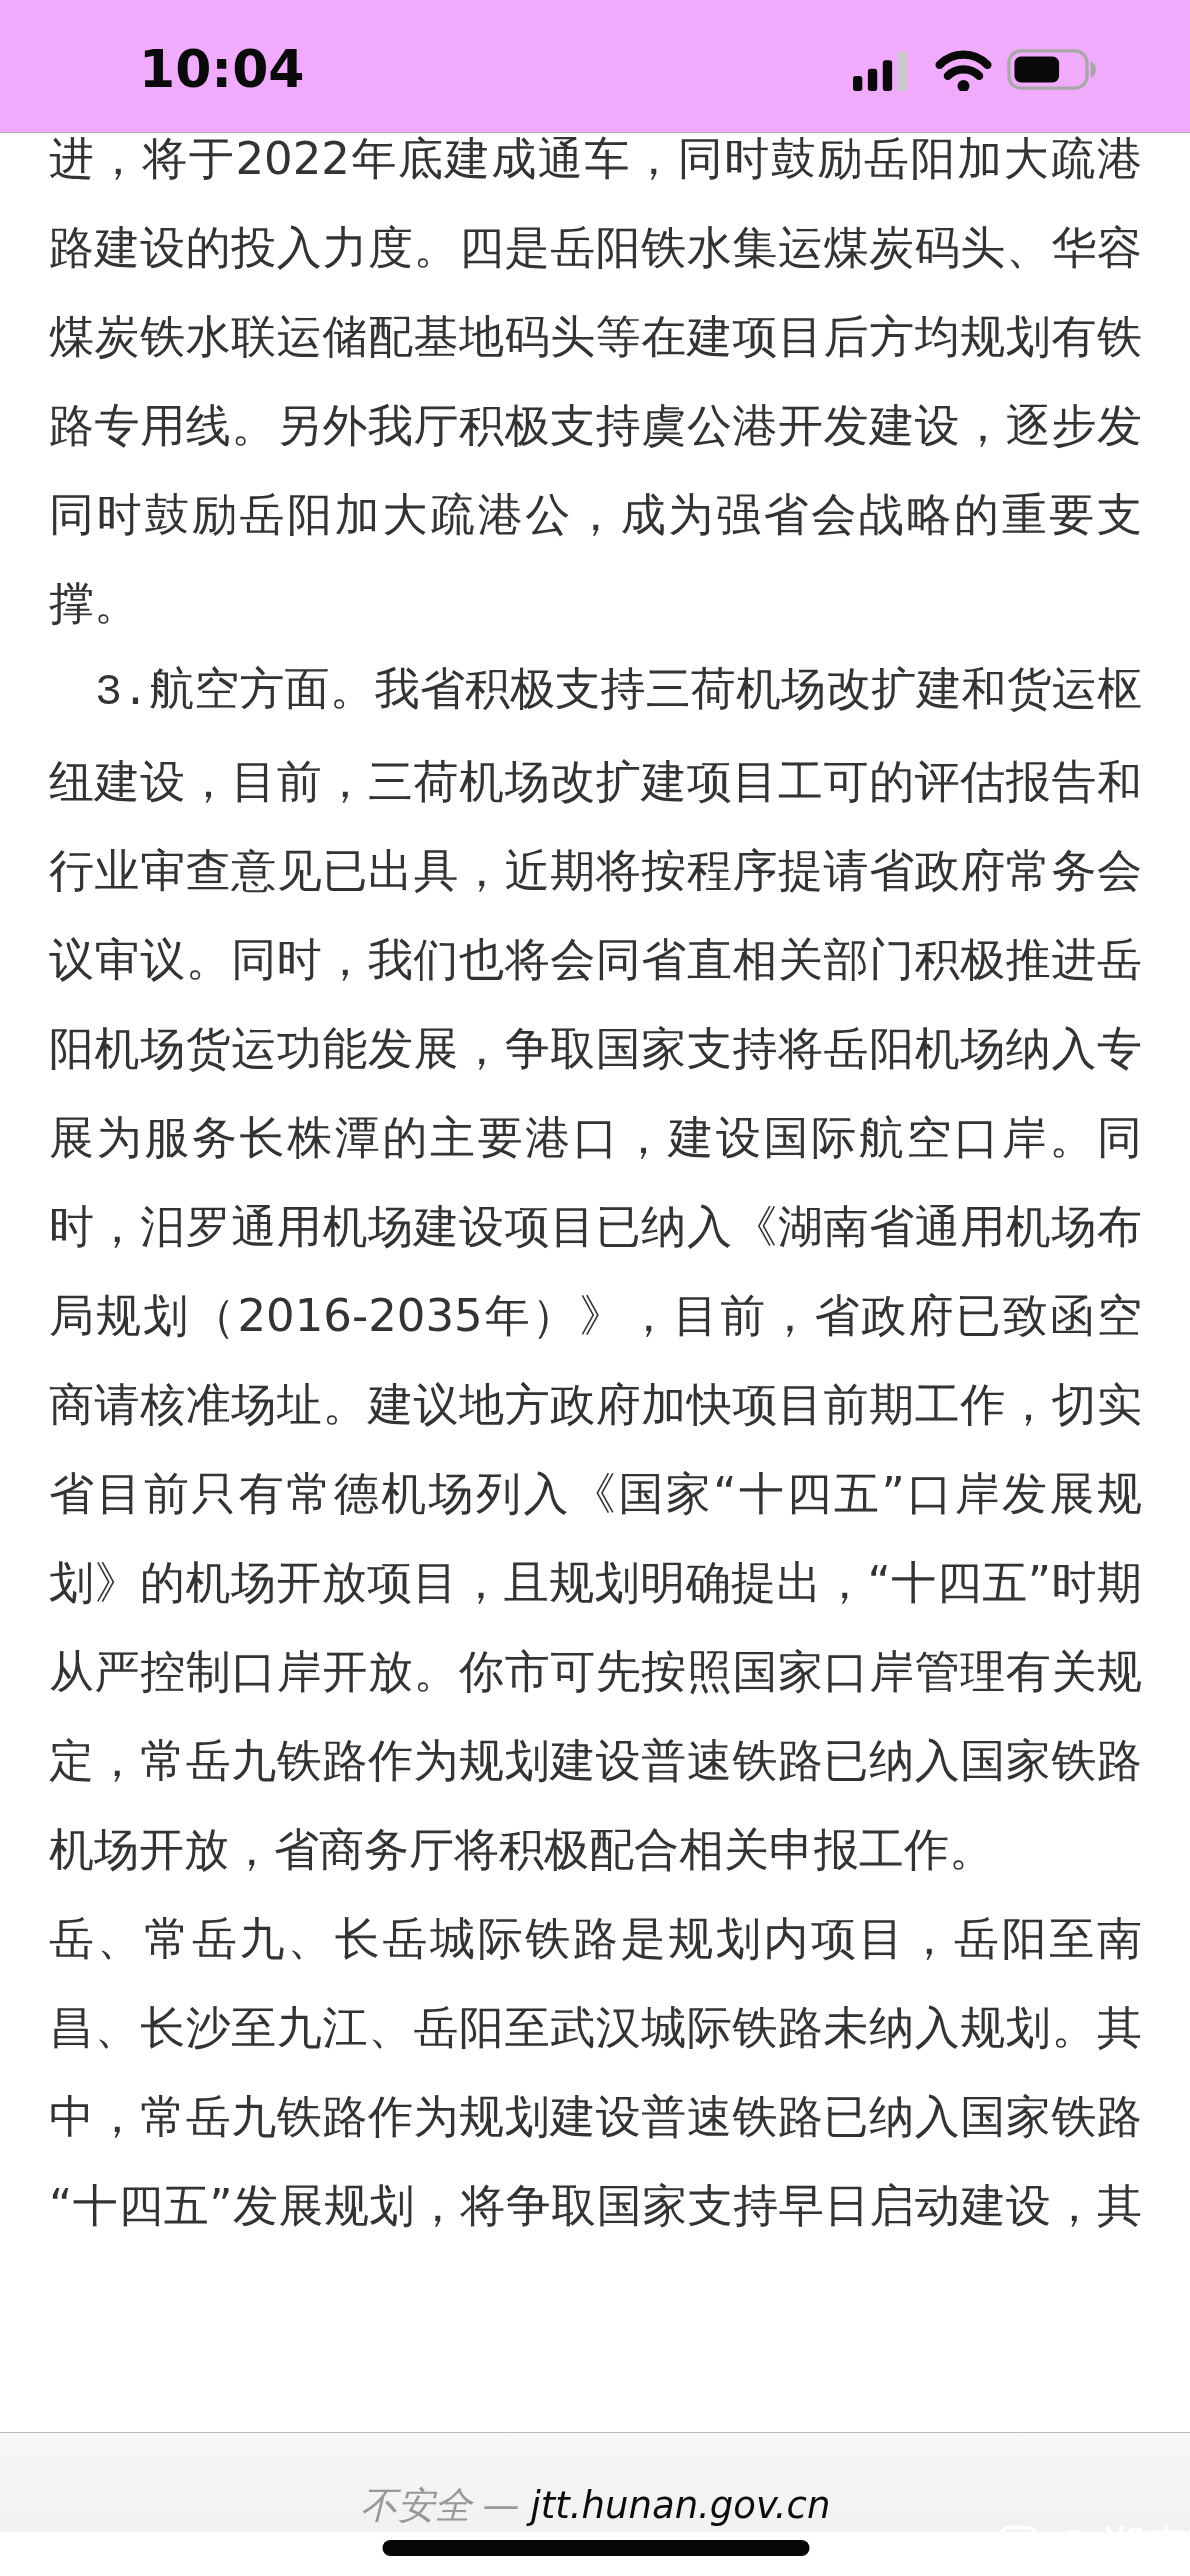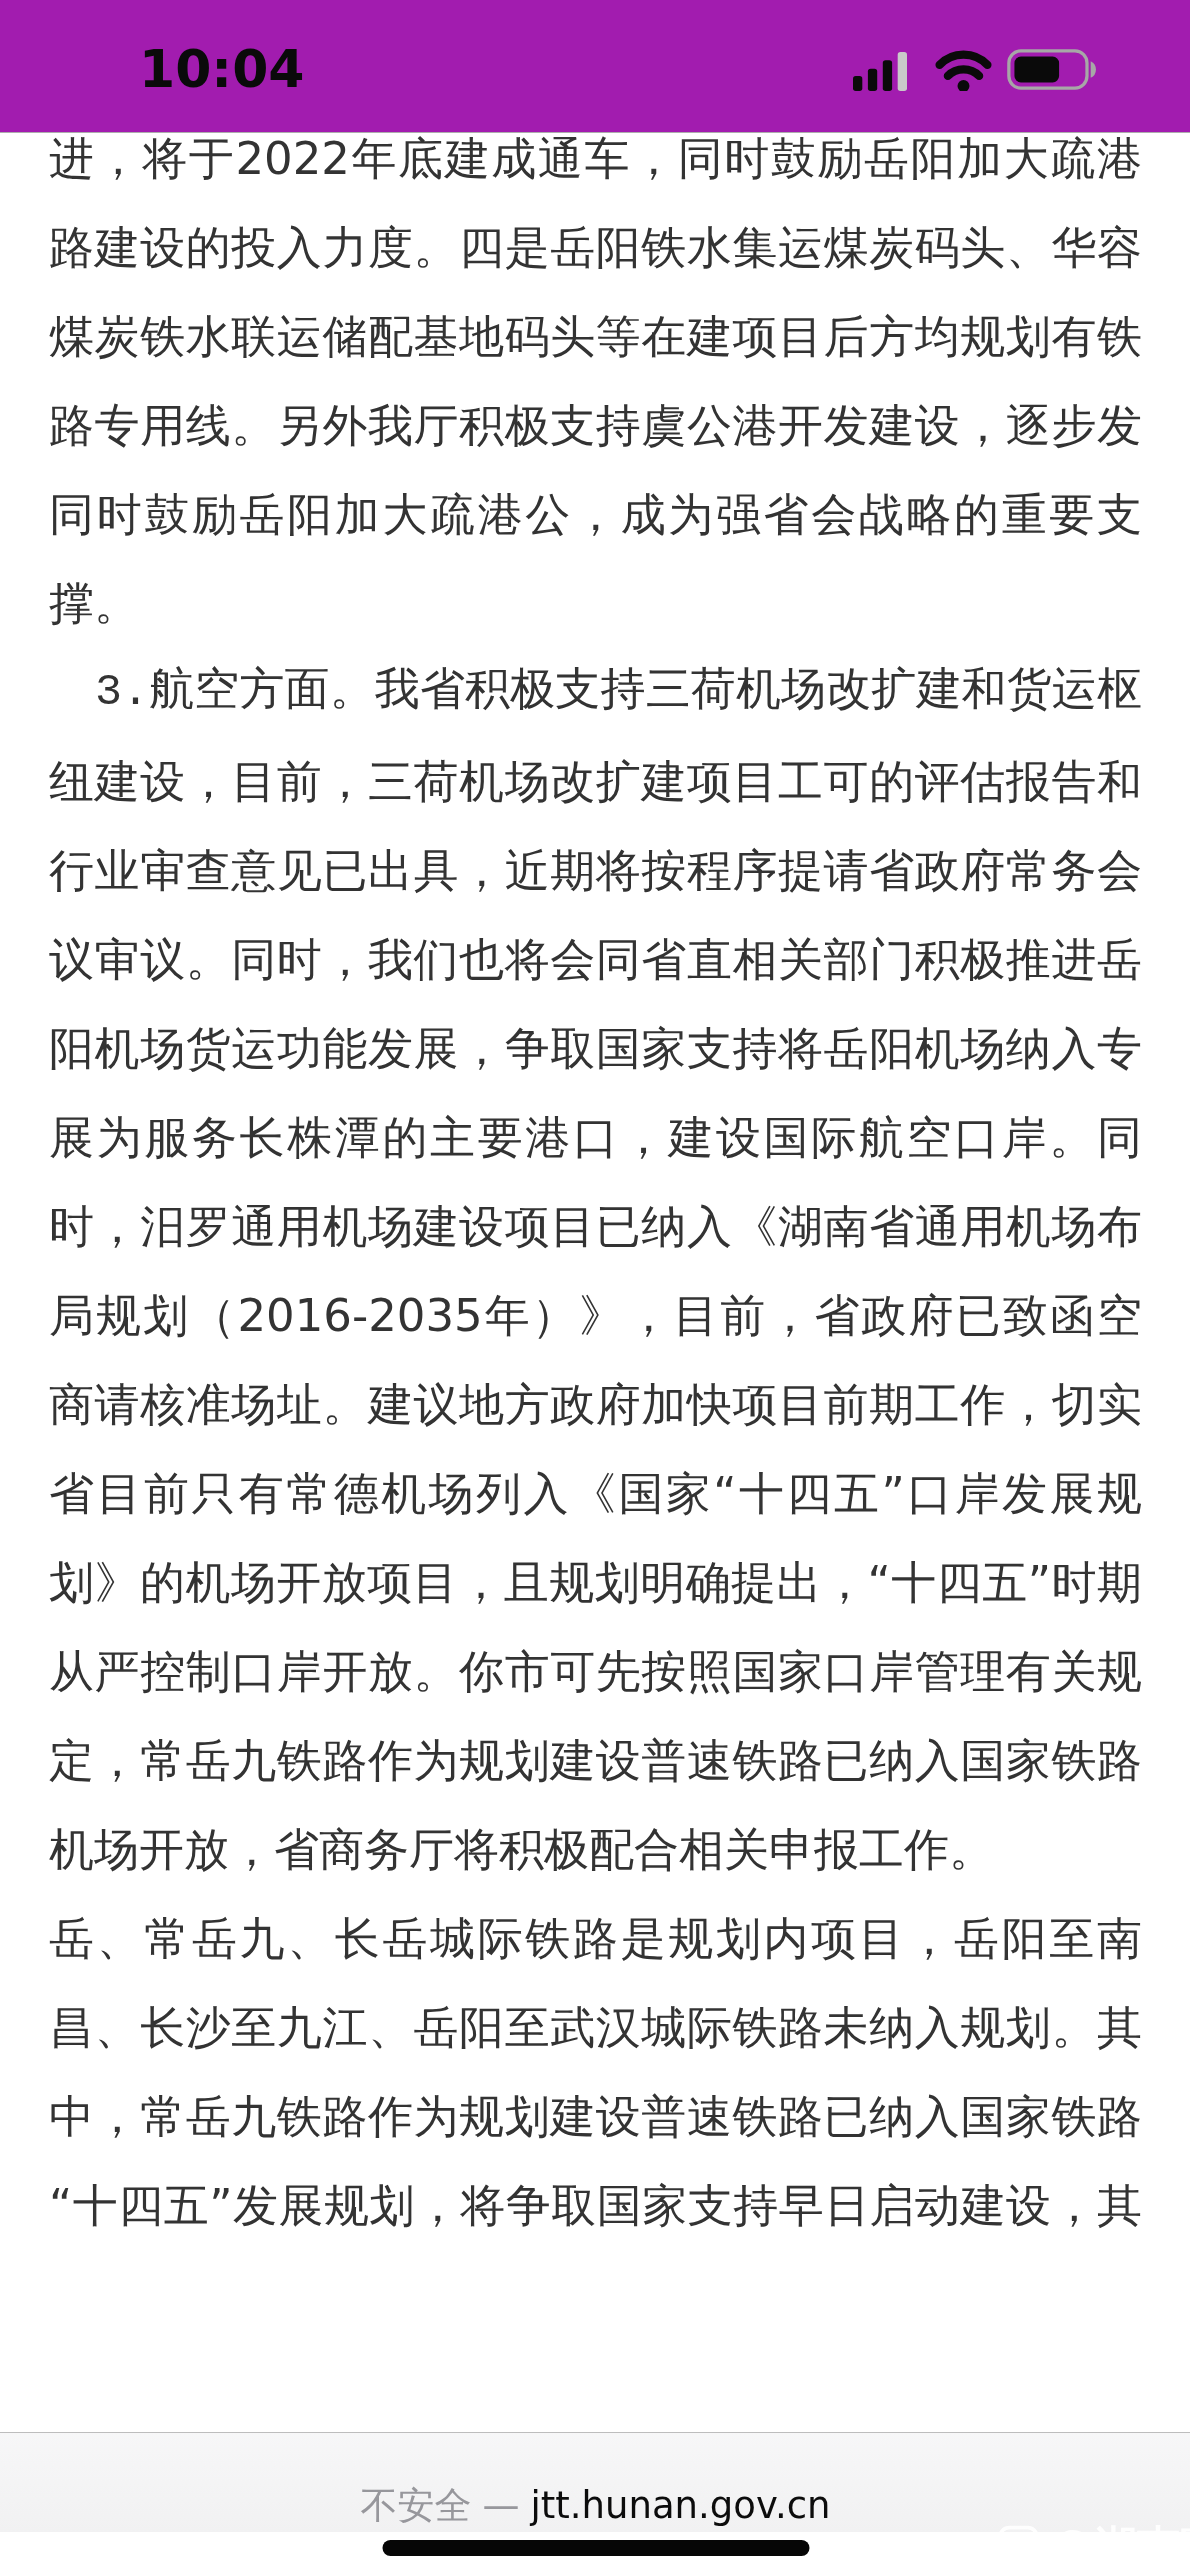--- a/index.html
+++ b/index.html
@@ -8,21 +8,21 @@
     position: relative;
     background: #ffffff;
     overflow: hidden;
     font-family: "DejaVu Sans", "Liberation Sans", sans-serif;
   }
 
   
   .status-bar {
     position: absolute; top: 0; left: 0; right: 0;
     height: 133px;
-    background: #a21caf;
+    background: #f0abfc;
     border-bottom: 1.9px solid #adadad;
     box-sizing: border-box;
     z-index: 5;
   }
   .time {
     position: absolute; left: 139px; top: 39px;
     font-size: 52px; font-weight: 700; color: #0a0a0a;
     letter-spacing: 0px;
   }
   .icon { position: absolute; }
@@ -55,20 +55,21 @@
   .line.indent { text-indent: 46px; font-family: Liberation Mono, monospace; }
 
   
   .bottom-bar {
     position: absolute; left: 0; top: 2432px;
     width: 100%; height: 100px;
     background: linear-gradient(#f7f7f8, #f1f1f2);
     border-top: 1.9px solid #bdbdbd;
     box-sizing: border-box;
     z-index: 5;
+    font-style: italic;
   }
   .url-text {
     position: absolute; top: 48px; left: 0;
     width: 100%;
     text-align: center;
     font-size: 37px;
     white-space: nowrap;
   }
   .secure-label { color: #97979c; }
   .url-separator { color: #97979c; margin: 0 11px; }

